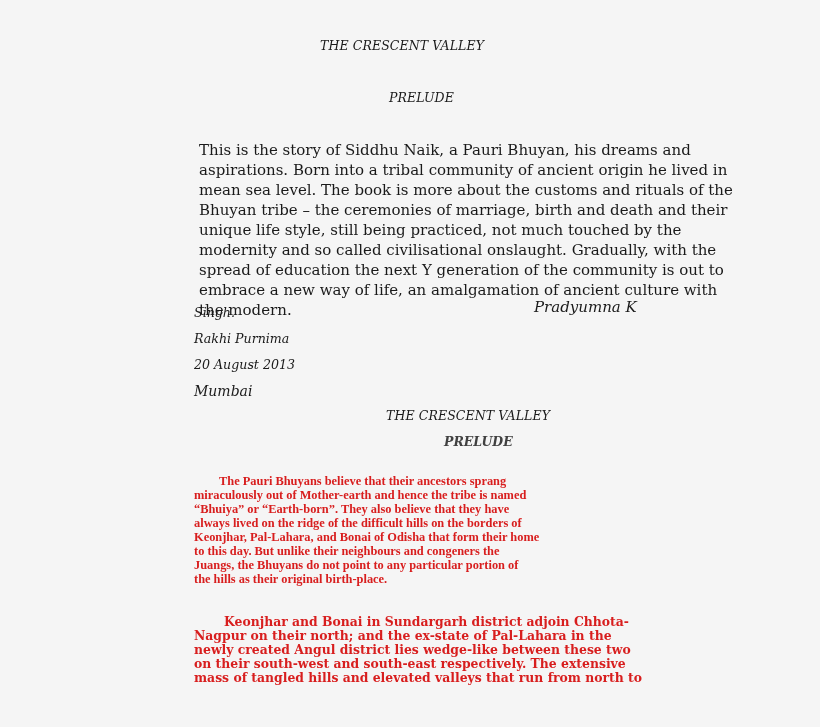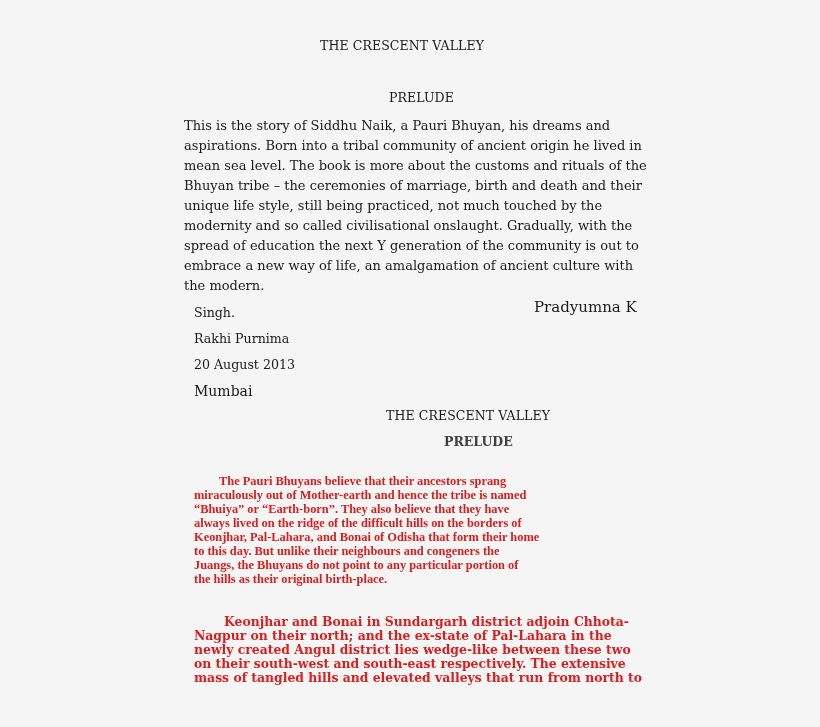--- a/index.html
+++ b/index.html
@@ -3,25 +3,25 @@
 <meta charset="utf-8">
 <style>
   html, body { margin: 0; padding: 0; }
   body {
     width: 820px; height: 727px; overflow: hidden;
     background: #f5f5f5;
     font-family: "DejaVu Serif", serif;
     color: #1a1a1a;
     position: relative;
   }
-  .abs { position: absolute; white-space: nowrap; }
+  .abs { position: absolute; white-space: nowrap; font-style: italic; }
   .title { font-size: 12.5px; letter-spacing: 0.1px; }
   .body-text {
-    position: absolute; left: 184px; width: 440px;
-    font-size: 13px; line-height: 20px; white-space: normal;
+    position: absolute; left: 199px; width: 440px;
+    font-size: 15px; line-height: 20px; white-space: normal; margin-top: 24px;
   }
   .line { display: block; white-space: nowrap; }
   .red-text {
     position: absolute; left: 194px; width: 440px;
     color: #d81e1e; font-weight: bold;
     font-size: 12.4px; line-height: 14px;
   }
   .red-title { color: #404040; font-weight: bold; font-size: 12.5px; }
 </style>
 </head>

